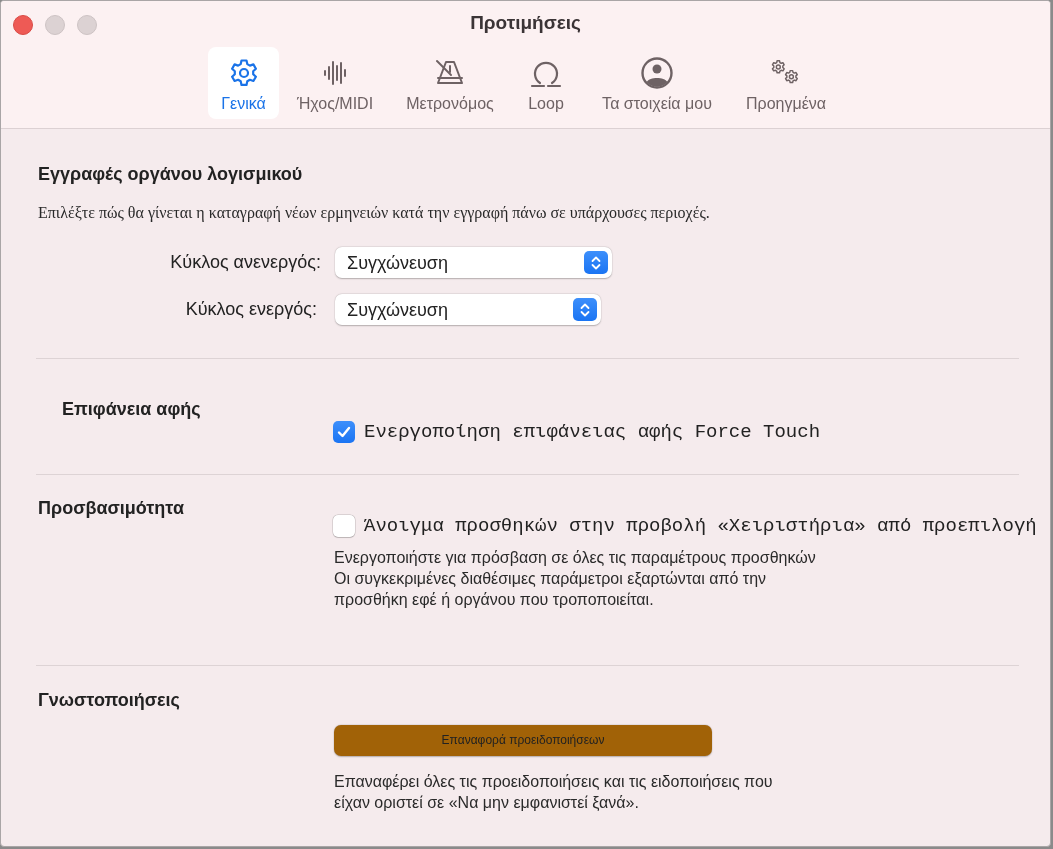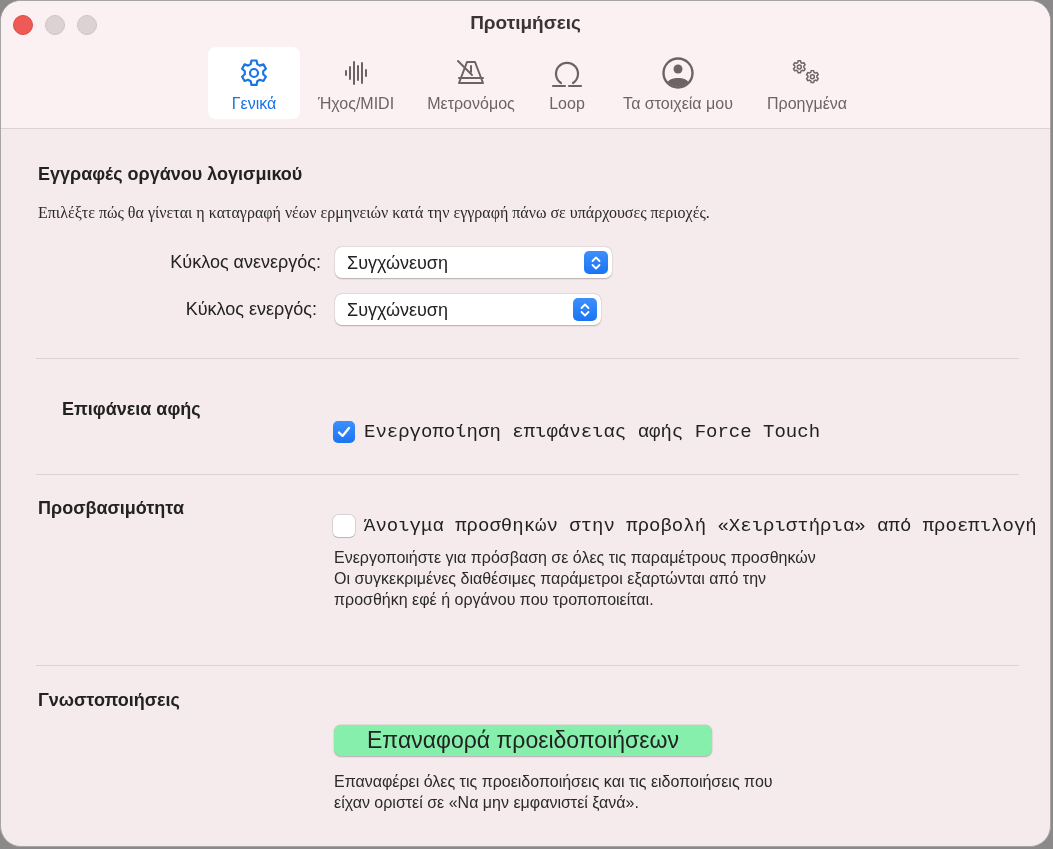--- a/index.html
+++ b/index.html
@@ -4,21 +4,21 @@
 <style>
   * { box-sizing: border-box; margin: 0; padding: 0; }
   html, body {
     width: 1053px; height: 849px; overflow: hidden;
     background: #8a8a8a;
     font-family: "Liberation Sans", "DejaVu Sans", sans-serif;
   }
   .window {
     position: absolute; left: 0; top: 0;
     width: 1051px; height: 847px;
-    border-radius: 21px;
+    border-radius: 4px;
     background: #f5ebed;
     border: 1px solid #a9a5a6;
     overflow: hidden;
   }
   .titlebar {
     position: absolute; left: 0; top: 0; right: 0; height: 128px;
     background: #fcf1f2;
     border-bottom: 1px solid #dcd1d3;
   }
   .traffic { position: absolute; top: 14px; left: 12px; display: flex; gap: 12px; }
@@ -59,39 +59,39 @@
   }
   .sep { position: absolute; left: 35px; width: 983px; height: 1px; background: #ddd3d5; }
   .cb {
     position: absolute; width: 22px; height: 22px; border-radius: 5px; cursor: pointer;
     display: flex; align-items: center; justify-content: center;
   }
   .cb.checked { background: linear-gradient(#3d8ffb, #1a74f3); }
   .cb.unchecked { background: #fff; box-shadow: 0 0 0 0.5px rgba(0,0,0,0.2), 0 0.5px 1px rgba(0,0,0,0.15); }
   .cbl { position: absolute; font-size: 19px; color: #222; white-space: nowrap; font-family: Liberation Mono, monospace; }
   .btn {
-    position: absolute; height: 31px; background: #86efac; border-radius: 7px;
+    position: absolute; height: 31px; background: #a16207; border-radius: 7px;
     box-shadow: 0 0.5px 1.5px rgba(0,0,0,0.25), 0 0 0 0.5px rgba(0,0,0,0.05);
-    font-size: 23px; color: #222; text-align: center; line-height: 31px; cursor: pointer;
+    font-size: 12px; color: #222; text-align: center; line-height: 31px; cursor: pointer;
   }
 </style>
 </head>
 <body>
 
 <div class="window">
   <div class="titlebar">
     <div class="traffic">
       <span class="tl-close"></span>
       <span class="tl-min"></span>
       <span class="tl-max"></span>
     </div>
     <div class="win-title">Προτιμήσεις</div>
 
     <div class="tabs">
-      <div class="tab active" style="width:92px;">
+      <div class="tab active" style="width:71px;">
         <span class="icon">
           <svg width="32" height="32" viewBox="0 0 32 32" stroke-width="2.2" stroke-linejoin="round">
             <path d="M13.5 3.5h5l.8 3.6 2.6 1.5 3.5-1.2 2.5 4.3-2.7 2.5v3l2.7 2.5-2.5 4.3-3.5-1.2-2.6 1.5-.8 3.6h-5l-.8-3.6-2.6-1.5-3.5 1.2-2.5-4.3 2.7-2.5v-3L4.1 11.7l2.5-4.3 3.5 1.2 2.6-1.5z"></path>
             <circle cx="16" cy="16" r="4"></circle>
           </svg>
         </span>
         <span class="label">Γενικά</span>
       </div>
       <div class="tab" style="width:112px;">
         <span class="icon">

